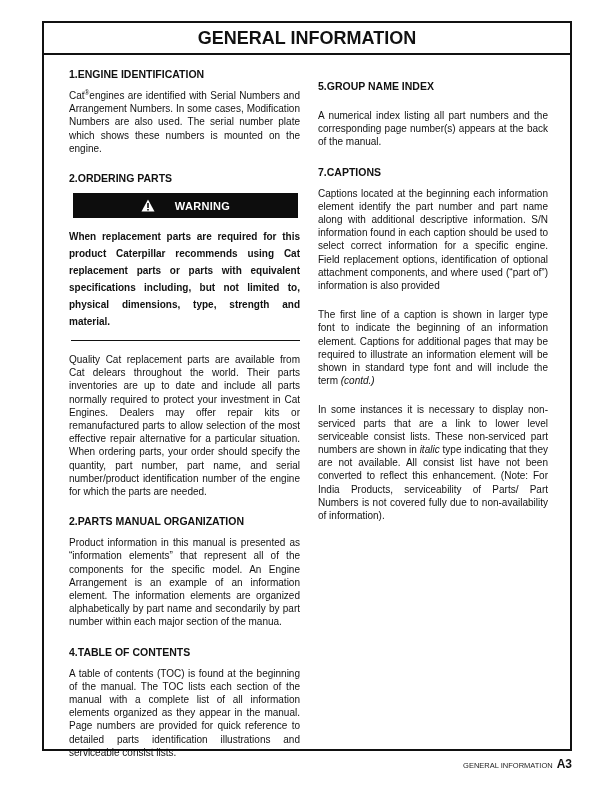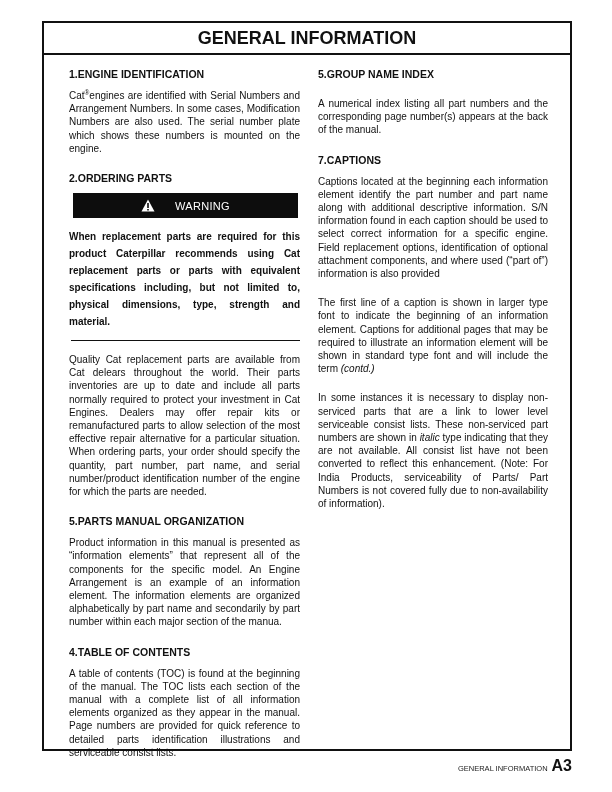--- a/index.html
+++ b/index.html
@@ -6,36 +6,36 @@
   body { width: 612px; height: 792px; position: relative; overflow: hidden;
          font-family: "Liberation Sans", sans-serif; color: #111; }
   .frame { position: absolute; left: 42px; top: 21px; width: 530px; height: 730px;
            border: 2px solid #111; box-sizing: border-box; }
   .header { position: absolute; left: 0; top: 0; right: 0; height: 30px;
             border-bottom: 2px solid #111; text-align: center; }
   .header h1 { margin: 0; font-size: 18px; font-weight: bold; line-height: 30px;
                letter-spacing: 0; color: #111; }
   .col { position: absolute; top: 44px; width: 231px; }
   .col.left { left: 25px; }
-  .col.right { left: 274px; width: 230px; }
+  .col.right { left: 274px; width: 230px; margin-top: 12px; }
   h2 { margin: 0; font-size: 10.5px; font-weight: bold; line-height: 14px; }
   p { margin: 0; font-size: 10px; line-height: 13.2px; text-align: justify; }
   .mt-s { margin-top: 8px; }
   .mt-m { margin-top: 16px; }
   .warning-box { margin-top: 8px; background: #0d0d0d; color: #fff; height: 25px;
                  display: flex; align-items: center; justify-content: center;
                  margin-left: 4px; margin-right: 2px; }
-  .warning-box .label { font-weight: normal; font-size: 11px; margin-left: 20px; letter-spacing: 0.3px; }
+  .warning-box .label { font-weight: bold; font-size: 11px; margin-left: 20px; letter-spacing: 0.3px; }
   .warning-icon { width: 14px; height: 13px; }
   .warning-text { margin-top: 10px; font-weight: bold; font-size: 10px; line-height: 17px; text-align: justify; }
   .rule { margin-top: 10px; border-top: 1.5px solid #111; margin-left: 2px; }
   .reg { font-size: 6.5px; vertical-align: super; line-height: 0; }
   .italic { font-style: italic; }
   .footer { position: absolute; top: 757px; right: 40px; font-size: 7.5px; color: #222; }
-  .footer .page { font-weight: bold; font-size: 16px; margin-left: 4px; color: #111; }
+  .footer .page { font-weight: bold; font-size: 12px; margin-left: 4px; color: #111; }
 </style>
 </head>
 <body>
 
 <div class="frame">
   <div class="header">
     <h1>GENERAL INFORMATION</h1>
   </div>
 
   <div class="col left">
@@ -53,21 +53,21 @@
           <rect x="6.2" y="10" width="1.6" height="1.5" fill="#0d0d0d"></rect>
         </svg>
         <span class="label">WARNING</span>
       </div>
       <p class="warning-text">When replacement parts are required for this product Caterpillar recommends using Cat replacement parts or parts with equivalent specifications including, but not limited to, physical dimensions, type, strength and material.</p>
       <div class="rule"></div>
       <p style="margin-top:12px">Quality Cat replacement parts are available from Cat delears throughout the world. Their parts inventories are up to date and include all parts normally required to protect your investment in Cat Engines. Dealers may offer repair kits or remanufactured parts to allow selection of the most effective repair alternative for a particular situation. When ordering parts, your order should specify the quantity, part number, part name, and serial number/product identification number of the engine for which the parts are needed.</p>
     </section>
 
     <section class="mt-m">
-      <h2>5.PARTS MANUAL ORGANIZATION</h2>
+      <h2>2.PARTS MANUAL ORGANIZATION</h2>
       <p class="mt-s">Product information in this manual is presented as “information elements” that represent all of the components for the specific model. An Engine Arrangement is an example of an information element. The information elements are organized alphabetically by part name and secondarily by part number within each major section of the manua.</p>
     </section>
 
     <section class="mt-m">
       <h2>4.TABLE OF CONTENTS</h2>
       <p class="mt-s">A table of contents (TOC) is found at the beginning of the manual. The TOC lists each section of the manual with a complete list of all information elements organized as they appear in the manual. Page numbers are provided for quick reference to detailed parts identification illustrations and serviceable consist lists.</p>
     </section>
   </div>
 
   <div class="col right">

